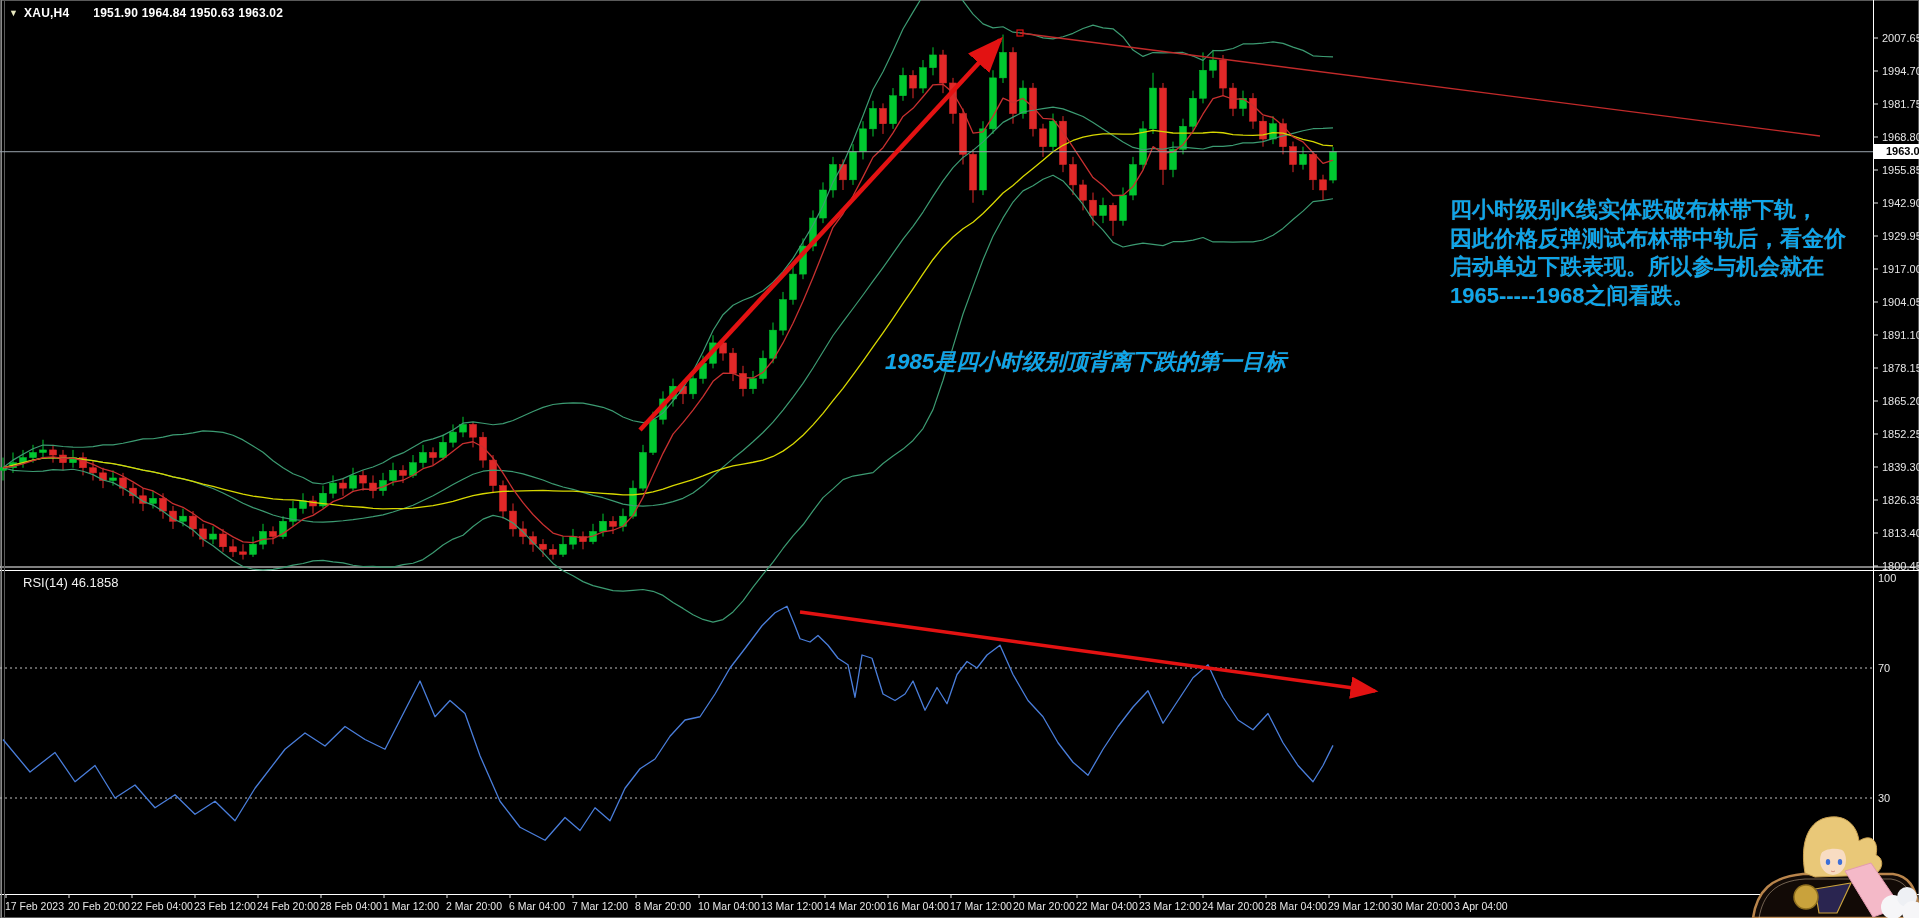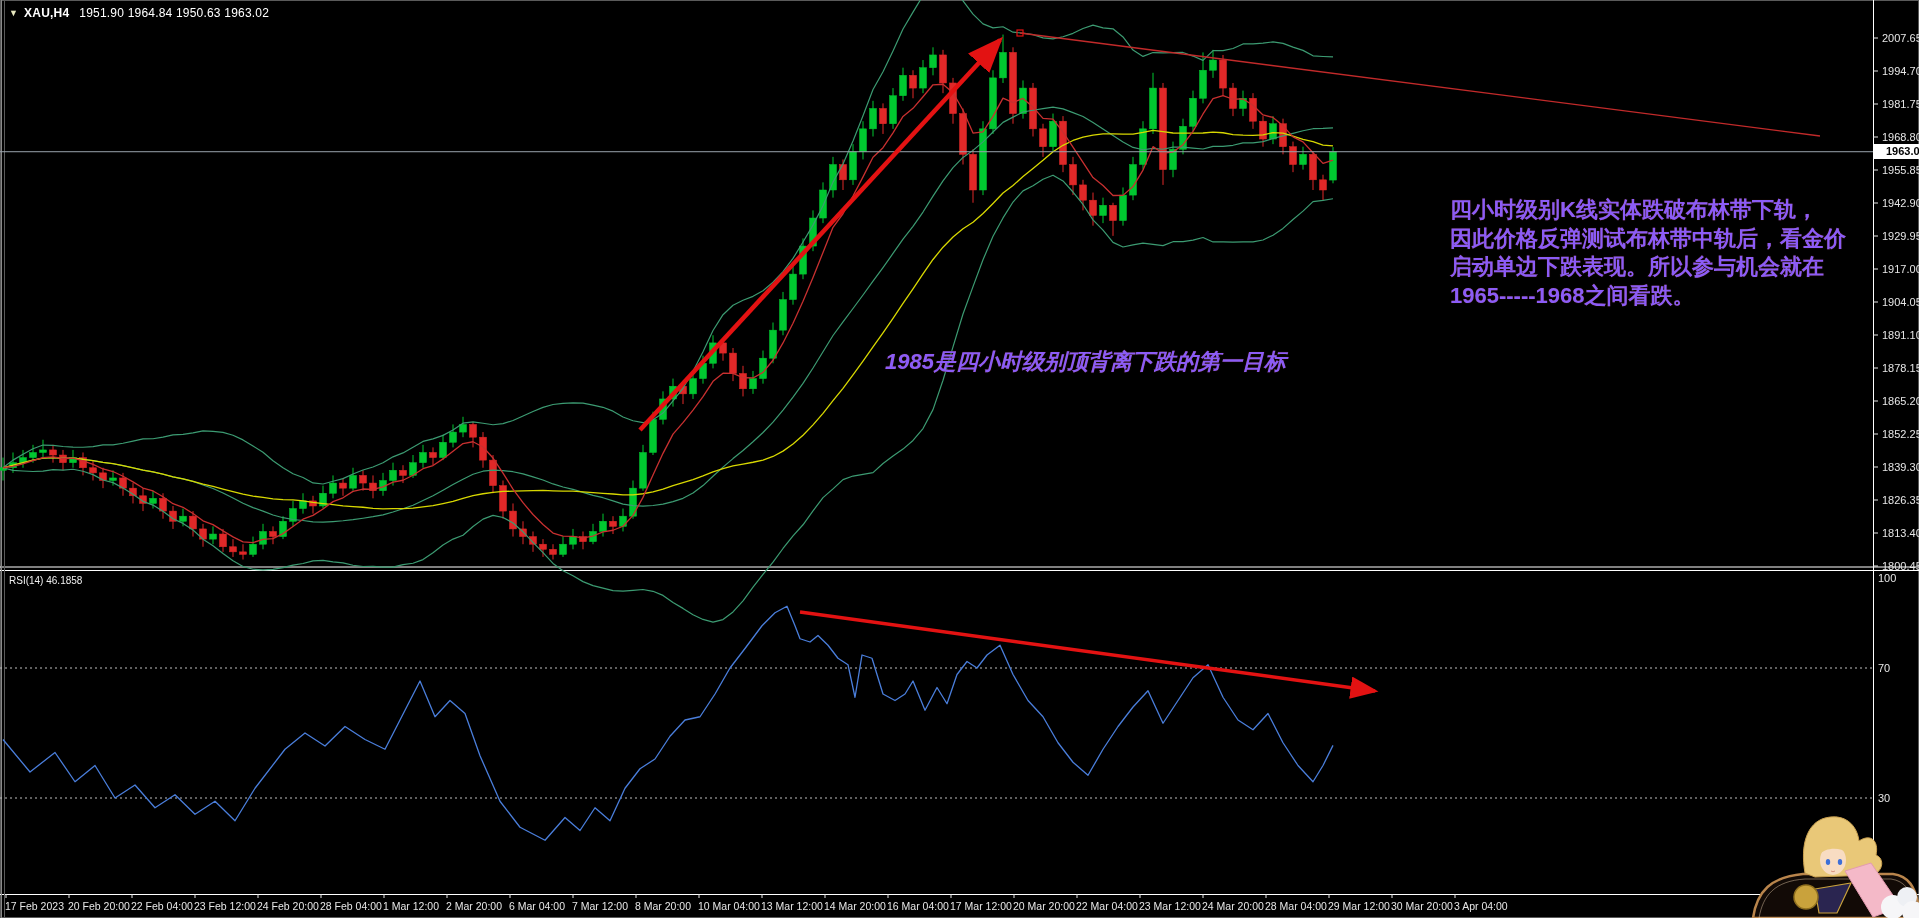--- a/index.html
+++ b/index.html
@@ -3,23 +3,23 @@
 <meta charset="utf-8">
 <style>
   html,body{margin:0;padding:0;background:#000;}
   body{width:1919px;height:918px;position:relative;overflow:hidden;
        font-family:"Liberation Sans",sans-serif;}
   .window{position:absolute;inset:0;border:1px solid #5a5a5a;box-sizing:border-box;}
   #chart-svg{position:absolute;left:0;top:0;}
   .title-bar{position:absolute;left:9px;top:6px;color:#fff;font-size:12px;font-weight:bold;
              letter-spacing:.2px;white-space:nowrap;z-index:5;}
   .title-bar .tri{color:#e8e8c0;font-size:9px;margin-right:6px;vertical-align:1px;}
-  .title-bar .ohlc{margin-left:10px;font-weight:normal;}
-  .rsi-label{position:absolute;left:9px;top:575px;color:#f0f0f0;font-size:10px;z-index:5;}
-  .anno{position:absolute;color:#8b5cf6;font-weight:bold;font-size:22px;line-height:28.5px;
+  .title-bar .ohlc{margin-left:24px;font-weight:bold;}
+  .rsi-label{position:absolute;left:23px;top:575px;color:#f0f0f0;font-size:13px;z-index:5;}
+  .anno{position:absolute;color:#0ea5e9;font-weight:bold;font-size:22px;line-height:28.5px;
         white-space:pre-line;z-index:6;text-shadow:0 0 1px #5a2000;}
   #anno1{left:1450px;top:196px;}
   #anno2{left:885px;top:348px;font-style:italic;}
   .price-tag{position:absolute;left:1874px;top:144px;width:45px;height:15px;background:#fff;
              color:#000;font-size:11px;font-weight:bold;line-height:15px;text-align:left;
              padding-left:12px;box-sizing:border-box;z-index:6;}
   .mascot{position:absolute;left:1745px;top:815px;width:174px;height:103px;z-index:7;}
 </style>
 </head>
 <body>

